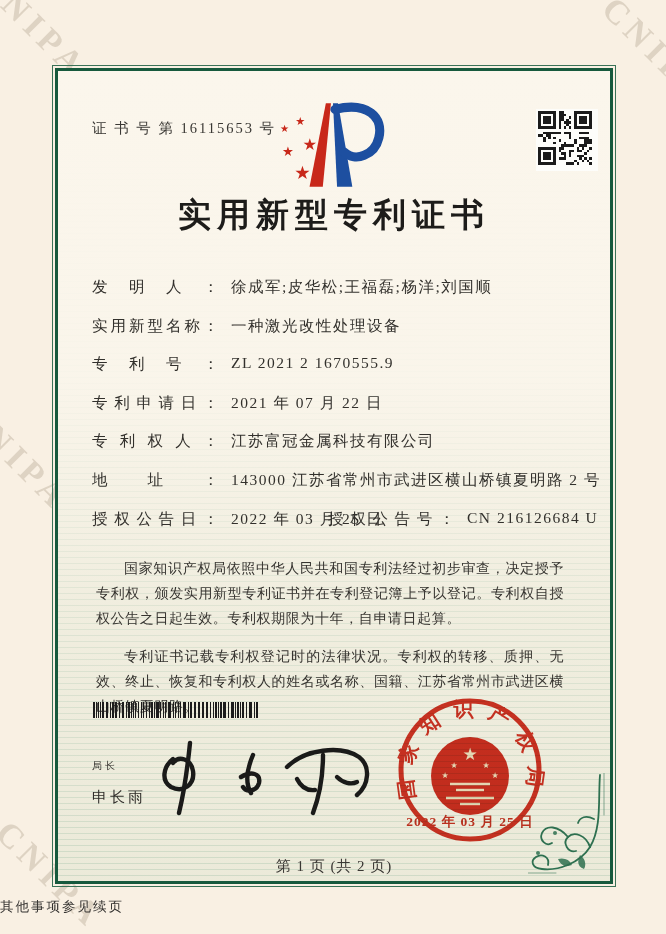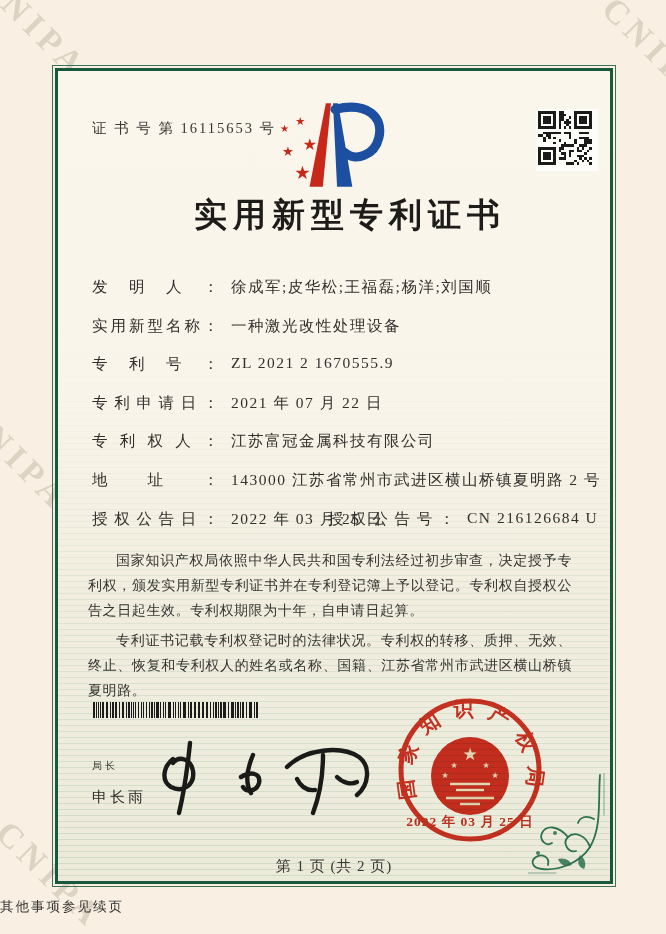--- a/index.html
+++ b/index.html
@@ -21,32 +21,32 @@
          background-color:#ebe9d8;
          background-image:
            linear-gradient(180deg, rgba(251,246,236,1) 0%, rgba(251,246,236,0.92) 38%,
                            rgba(247,243,231,0.45) 66%, rgba(238,240,225,0.12) 100%),
            repeating-linear-gradient(180deg, rgba(120,170,140,0.28) 0 1px, rgba(0,0,0,0) 1px 6px);}
   .certno{position:absolute;left:34px;top:48px;font-size:14.5px;letter-spacing:2px;color:#3a3834;}
   .logo{position:absolute;left:220px;top:28px;width:112px;height:90px;}
   .qr{position:absolute;left:478px;top:38px;width:58px;height:58px;background:#fdfdfa;padding:2px;}
   .qr svg{display:block;width:54px;height:54px;}
   .title{position:absolute;left:0;top:122px;width:100%;margin:0;text-align:center;
-         font-size:33px;font-weight:700;letter-spacing:6px;color:#1d1c1a;padding-left:16px;}
+         font-size:33px;font-weight:700;letter-spacing:6px;color:#1d1c1a;}
   
   .rows{position:absolute;left:34px;top:206px;width:505px;font-size:15.5px;letter-spacing:1.5px;color:#32302c;}
   .row{height:38.6px;position:relative;white-space:nowrap;}
   .lbl{display:inline-block;width:128px;text-align:justify;text-align-last:justify;
        -moz-text-align-last:justify;vertical-align:top;}
   .val{margin-left:11px;}
   .pair2{position:absolute;left:236px;top:0;}
   
   .paras{position:absolute;left:25px;top:472px;width:494px;font-size:14px;line-height:25px;
          letter-spacing:0.6px;text-align:justify;color:#363430;}
-  .paras p{margin:5px;text-indent:2em;}
+  .paras p{margin:13px;text-indent:2em;}
   
   .barcode{position:absolute;left:35px;top:631px;width:170px;height:16px;}
   
   .signer-title{position:absolute;left:34px;top:688px;font-size:10px;letter-spacing:3px;color:#2e2c29;}
   .signer-name{position:absolute;left:34px;top:717px;font-size:15px;letter-spacing:3px;color:#2e2c29;}
   .signature{position:absolute;left:87px;top:662px;width:235px;height:88px;}
   
   .seal{position:absolute;left:337px;top:624px;width:150px;height:150px;mix-blend-mode:multiply;opacity:0.95;}
   .pagenum{position:absolute;left:0;top:786px;width:100%;text-align:center;
            font-size:15px;letter-spacing:1px;color:#3a3834;}

